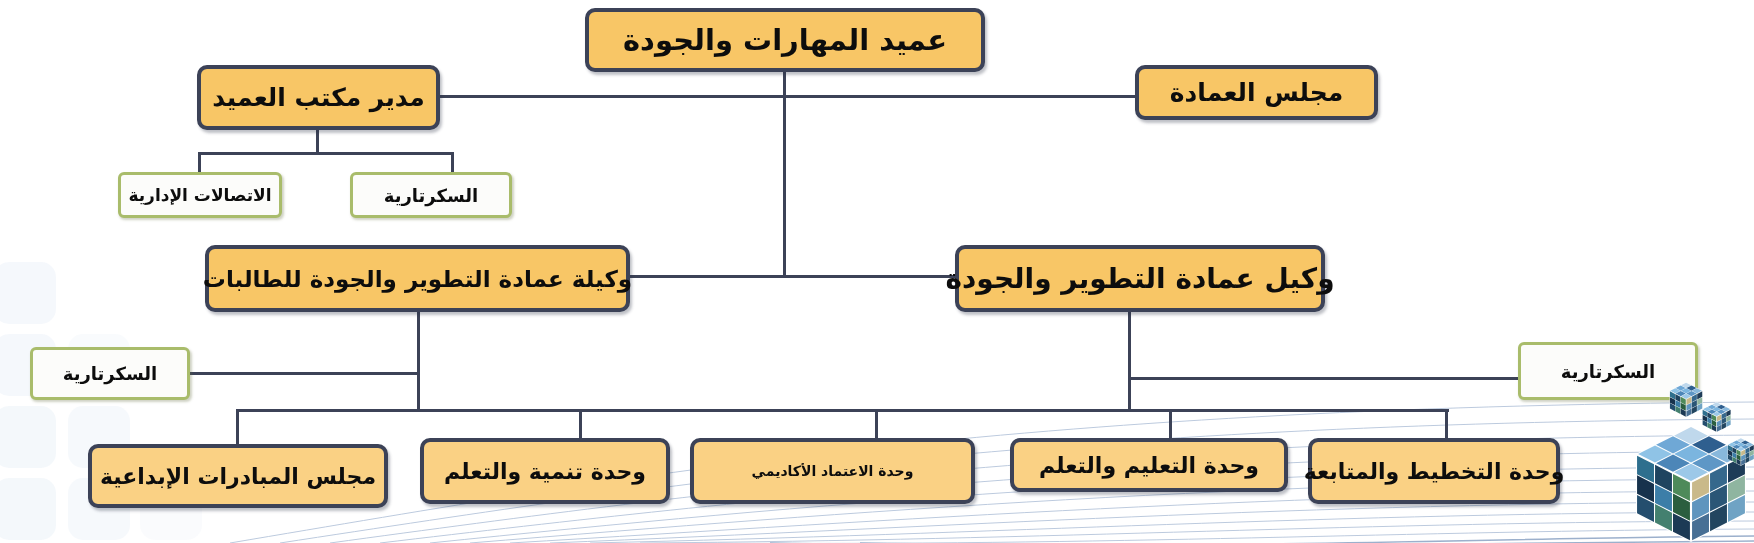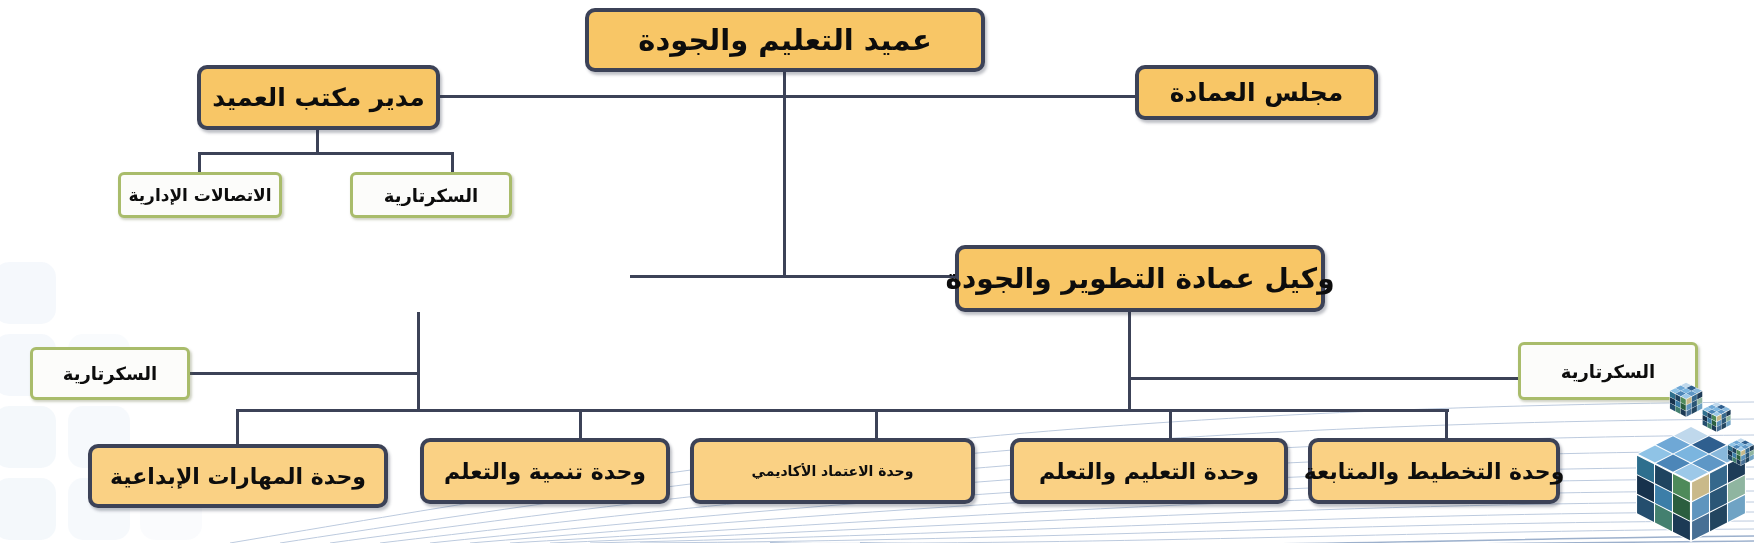--- a/index.html
+++ b/index.html
@@ -79,44 +79,45 @@
   <div class="line" style="left:1128px;top:312px;width:3px;height:100px"></div>
   <div class="line" style="left:190px;top:372px;width:230px;height:3px"></div>
   <div class="line" style="left:1130px;top:377px;width:390px;height:3px"></div>
   <div class="line" style="left:236px;top:409px;width:1213px;height:3px"></div>
   <div class="line" style="left:236px;top:411px;width:3px;height:33px"></div>
   <div class="line" style="left:579px;top:411px;width:3px;height:27px"></div>
   <div class="line" style="left:875px;top:411px;width:3px;height:27px"></div>
   <div class="line" style="left:1169px;top:411px;width:3px;height:27px"></div>
   <div class="line" style="left:1445px;top:411px;width:3px;height:27px"></div>
 
-  <div class="node" style="left:585px;top:8px;width:400px;height:64px;font-size:29px">عميد التعليم والجودة</div>
+  <div class="node" style="left:585px;top:8px;width:400px;height:64px;font-size:29px">عميد المهارات والجودة</div>
 
   <div class="node" style="left:197px;top:65px;width:243px;height:65px;font-size:25px">مدير مكتب العميد</div>
 
   <div class="node" style="left:1135px;top:65px;width:243px;height:55px;font-size:25px">مجلس العمادة</div>
 
   <div class="node green" style="left:118px;top:172px;width:164px;height:46px;font-size:17px">الاتصالات الإدارية</div>
 
   <div class="node green" style="left:350px;top:172px;width:162px;height:46px;font-size:18px">السكرتارية</div>
 
+  <div class="node" style="left:205px;top:245px;width:425px;height:67px;font-size:23px">وكيلة عمادة التطوير والجودة للطالبات</div>
 
   <div class="node" style="left:955px;top:245px;width:370px;height:67px;font-size:28px">وكيل عمادة التطوير والجودة</div>
 
   <div class="node green" style="left:30px;top:347px;width:160px;height:53px;font-size:18px">السكرتارية</div>
 
   <div class="node green" style="left:1518px;top:342px;width:180px;height:58px;font-size:18px">السكرتارية</div>
 
-  <div class="node unit" style="left:88px;top:444px;width:300px;height:64px;font-size:22px">وحدة المهارات الإبداعية</div>
+  <div class="node unit" style="left:88px;top:444px;width:300px;height:64px;font-size:22px">مجلس المبادرات الإبداعية</div>
 
   <div class="node unit" style="left:420px;top:438px;width:250px;height:66px;font-size:22px">وحدة تنمية والتعلم</div>
 
   <div class="node unit" style="left:690px;top:438px;width:285px;height:66px;font-size:14px">وحدة الاعتماد الأكاديمي</div>
 
-  <div class="node unit" style="left:1010px;top:438px;width:278px;height:66px;font-size:22px">وحدة التعليم والتعلم</div>
+  <div class="node unit" style="left:1010px;top:438px;width:278px;height:54px;font-size:22px">وحدة التعليم والتعلم</div>
 
   <div class="node unit" style="left:1308px;top:438px;width:252px;height:66px;font-size:22px">وحدة التخطيط والمتابعة</div>
 
   <svg class="cube" width="185" height="165" viewBox="0 0 185 165">
     <defs>
       <g id="rcube">
 
         <g transform="matrix(0.705,-0.359,0.705,0.359,32,36)">
           <rect width="78" height="78" fill="#ffffff"></rect>
           <rect x="1.5" y="1.5" width="24" height="24" fill="#8FC3E6"></rect>

